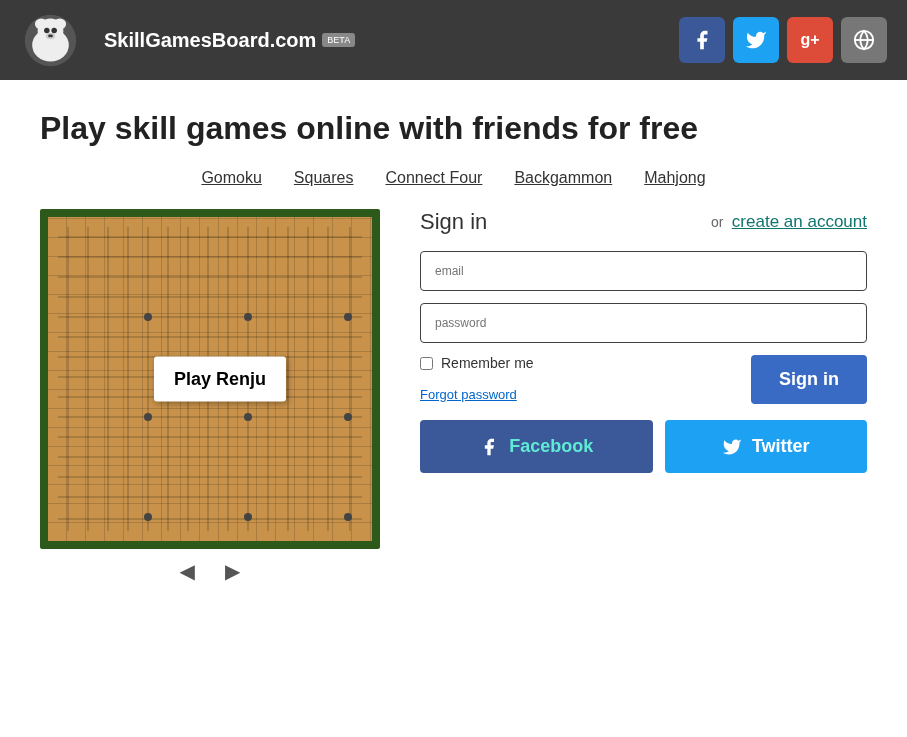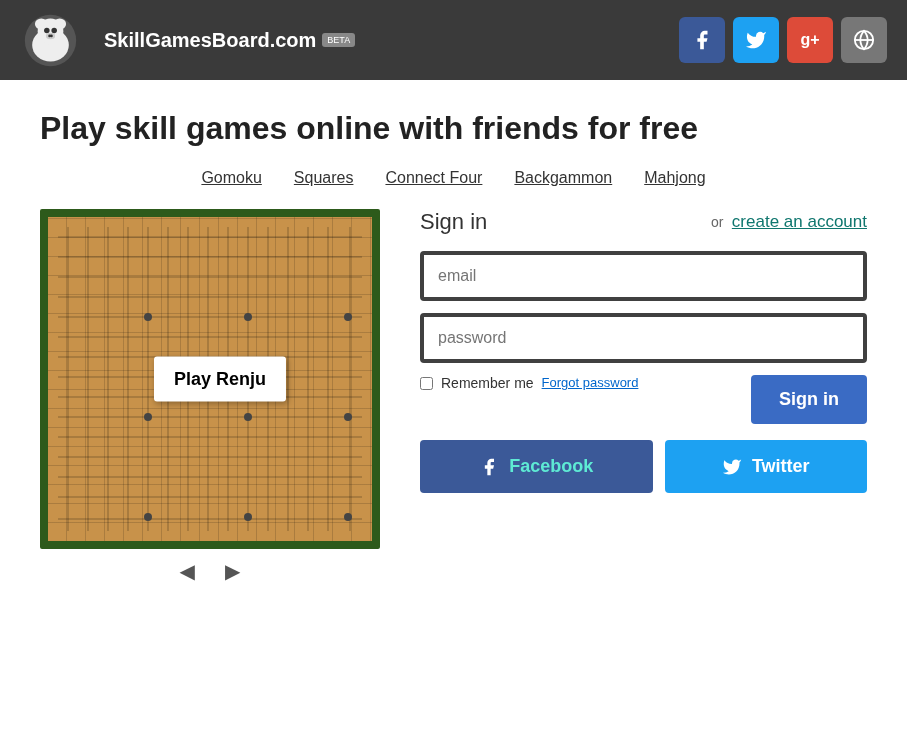--- a/index.html
+++ b/index.html
@@ -181,23 +181,23 @@
       cursor: pointer;
     }
     .or-text {
       color: #666;
       font-size: 14px;
       margin-right: 4px;
     }
     .input-field {
       width: 100%;
       padding: 12px 14px;
-      border: 4px solid #404040;
+      border: 1px solid #404040;
       border-radius: 4px;
-      font-size: 16px;
+      font-size: 12px;
       color: #999;
       margin-bottom: 12px;
       outline: none;
     }
     .remember-row {
       display: flex;
       align-items: center;
       gap: 8px;
       margin-bottom: 8px;
     }
@@ -206,21 +206,21 @@
       color: #333;
     }
     .remember-signin-row {
       display: flex;
       align-items: flex-start;
       justify-content: space-between;
       margin-bottom: 16px;
     }
     .remember-col {
       display: flex;
-      flex-direction: row;
+      flex-direction: column;
       gap: 8px;
     }
     .forgot-link {
       color: #0066cc;
       text-decoration: underline;
       font-size: 13px;
       cursor: pointer;
     }
     .signin-btn {
       background: #3a6bc4;

